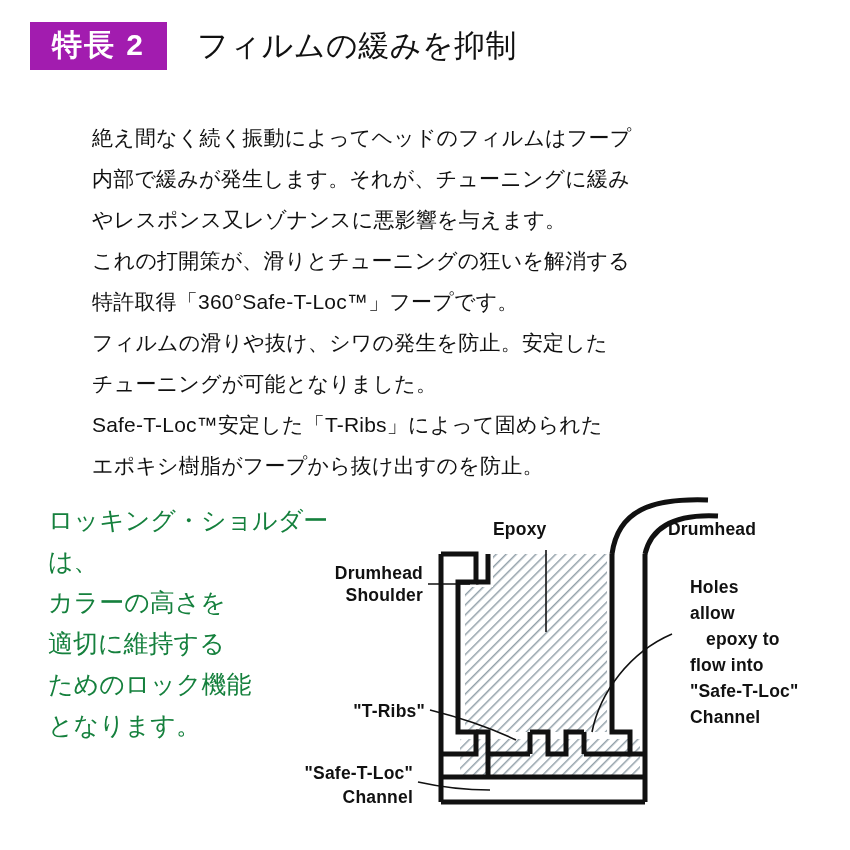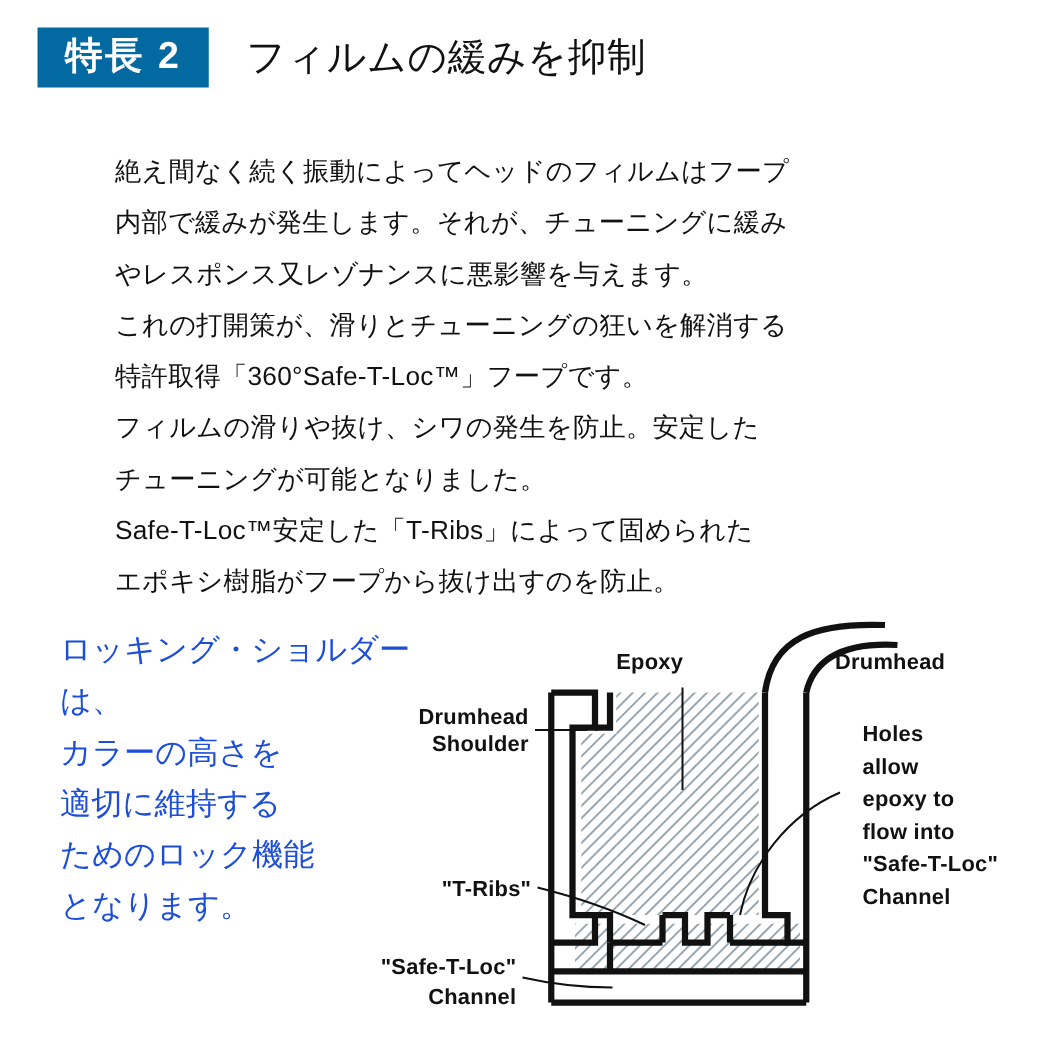--- a/index.html
+++ b/index.html
@@ -18,21 +18,21 @@
   }
 
   
   .header {
     position: absolute;
     left: 30px; top: 22px;
     display: flex;
     align-items: center;
   }
   .badge {
-    background: #0369a1;
+    background: #a21caf;
     color: #ffffff;
     font-size: 30px;
     font-weight: bold;
     letter-spacing: 2px;
     padding: 8px 22px 10px 22px;
     line-height: 1;
     white-space: nowrap;
   }
   .header-title {
     margin-left: 30px;
@@ -60,21 +60,21 @@
     position: absolute;
     left: 0; top: 492px;
     width: 850px; height: 358px;
   }
   .caption-left {
     position: absolute;
     left: 48px; top: 8px;
     width: 330px;
     font-size: 25px;
     line-height: 41px;
-    color: #1d4ed8;
+    color: #15803d;
   }
   .caption-left p { margin: 0; }
 
   
   .diagram {
     position: absolute;
     left: 300px; top: 0px;
     width: 545px; height: 350px;
   }
   .diagram svg { display: block; }
@@ -182,21 +182,21 @@
       </svg>
 
       <div class="dlabel c" style="left:193px; top:26px;">Epoxy</div>
       <div class="dlabel" style="left:368px; top:26px;">Drumhead</div>
 
       <div class="dlabel r" style="left:18px; top:70px; width:105px;">Drumhead</div>
       <div class="dlabel r" style="left:8px; top:92px; width:115px;">Shoulder</div>
 
       <div class="dlabel" style="left:390px; top:84px;">Holes</div>
       <div class="dlabel" style="left:390px; top:110px;">allow</div>
-      <div class="dlabel" style="left:390px; top:136px;">epoxy to</div>
+      <div class="dlabel" style="left:406px; top:136px;">epoxy to</div>
       <div class="dlabel" style="left:390px; top:162px;">flow into</div>
       <div class="dlabel" style="left:390px; top:188px;">"Safe-T-Loc"</div>
       <div class="dlabel" style="left:390px; top:214px;">Channel</div>
 
       <div class="dlabel r" style="left:20px; top:208px; width:105px;">"T-Ribs"</div>
 
       <div class="dlabel r" style="left:0px; top:270px; width:113px;">"Safe-T-Loc"</div>
       <div class="dlabel r" style="left:0px; top:294px; width:113px;">Channel</div>
 
     </div>

